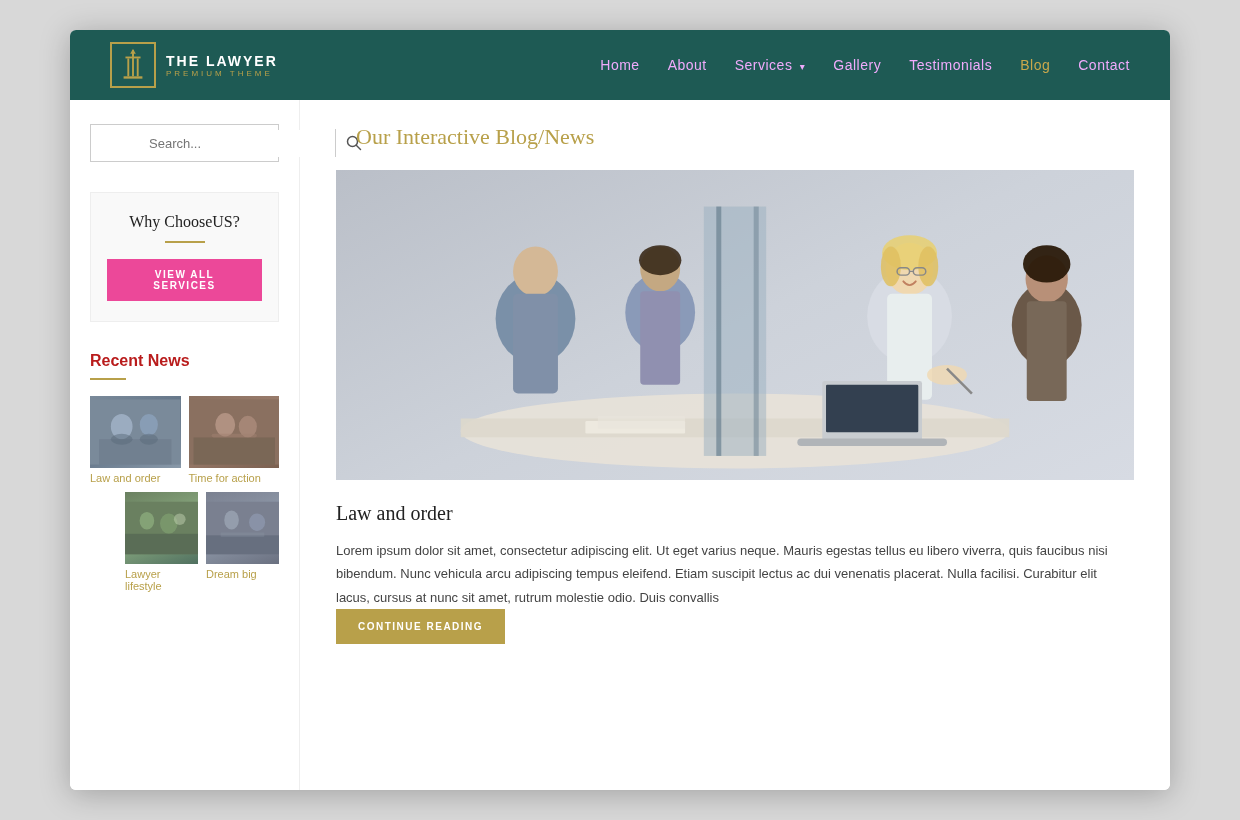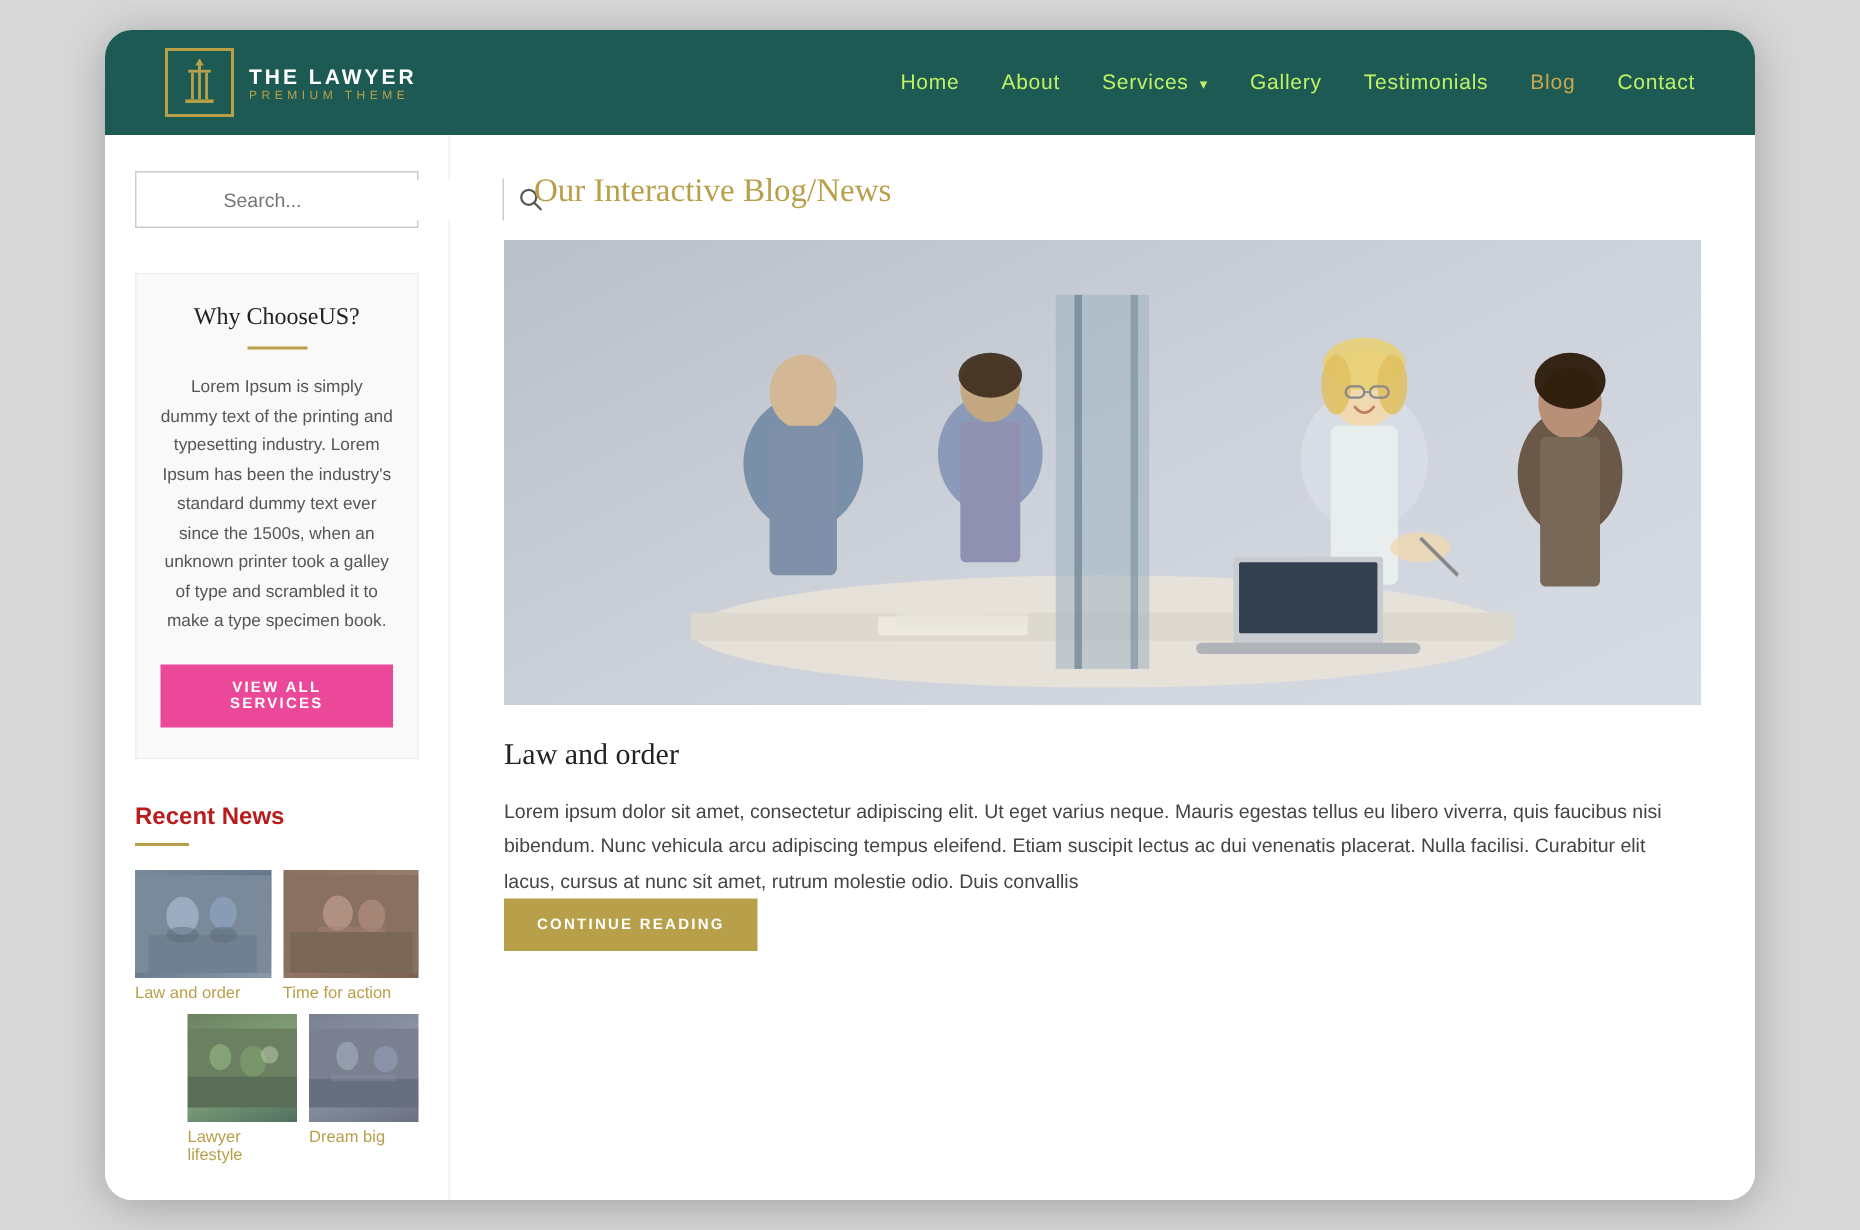--- a/index.html
+++ b/index.html
@@ -9,21 +9,21 @@
       display: flex;
       justify-content: center;
       align-items: center;
       min-height: 100vh;
       padding: 20px;
     }
 
     .browser-window {
       width: 1100px;
       background: #fff;
-      border-radius: 18px;
+      border-radius: 6px;
       box-shadow: 0 4px 30px rgba(0,0,0,0.25);
       overflow: hidden;
     }
 
     
     .nav-bar {
       background: #1e5a54;
       display: flex;
       align-items: center;
       justify-content: space-between;
@@ -73,21 +73,21 @@
     }
 
     .nav-links {
       display: flex;
       align-items: center;
       gap: 28px;
       list-style: none;
     }
 
     .nav-links li a {
-      color: #bef264;
+      color: #f0abfc;
       text-decoration: none;
       font-family: Arial, sans-serif;
       font-size: 14px;
       letter-spacing: 0.5px;
     }
 
     .nav-links li a.active {
       color: #c9a84c;
     }
 
@@ -357,21 +357,20 @@
           <svg width="16" height="16" viewBox="0 0 16 16" fill="none" xmlns="http://www.w3.org/2000/svg">
             <circle cx="6.5" cy="6.5" r="5" stroke="#555" stroke-width="1.5" fill="none"></circle>
             <line x1="10.5" y1="10.5" x2="14.5" y2="14.5" stroke="#555" stroke-width="1.5" stroke-linecap="round"></line>
           </svg>
         </button>
       </div>
 
       <div class="why-choose-box">
         <div class="why-choose-title">Why ChooseUS?</div>
         <div class="why-choose-divider"></div>
-        <p class="why-choose-text">Lorem Ipsum is simply dummy text of the printing and typesetting industry. Lorem Ipsum has been the industry's standard dummy text ever since the 1500s, when an unknown printer took a galley of type and scrambled it to make a type specimen book.</p>
         <button class="view-services-btn">VIEW ALL SERVICES</button>
       </div>
 
       <div class="recent-news-section">
         <div class="recent-news-title">Recent News</div>
         <div class="recent-news-divider"></div>
 
         <div class="news-grid">
           <div class="news-item">
             <div class="news-thumb-placeholder thumb-1">

